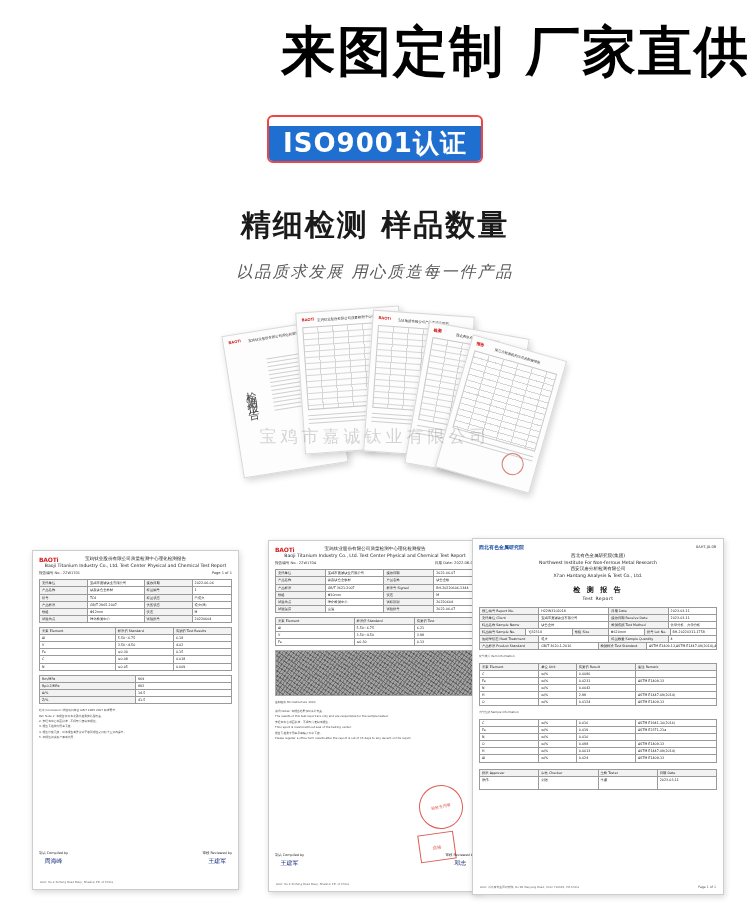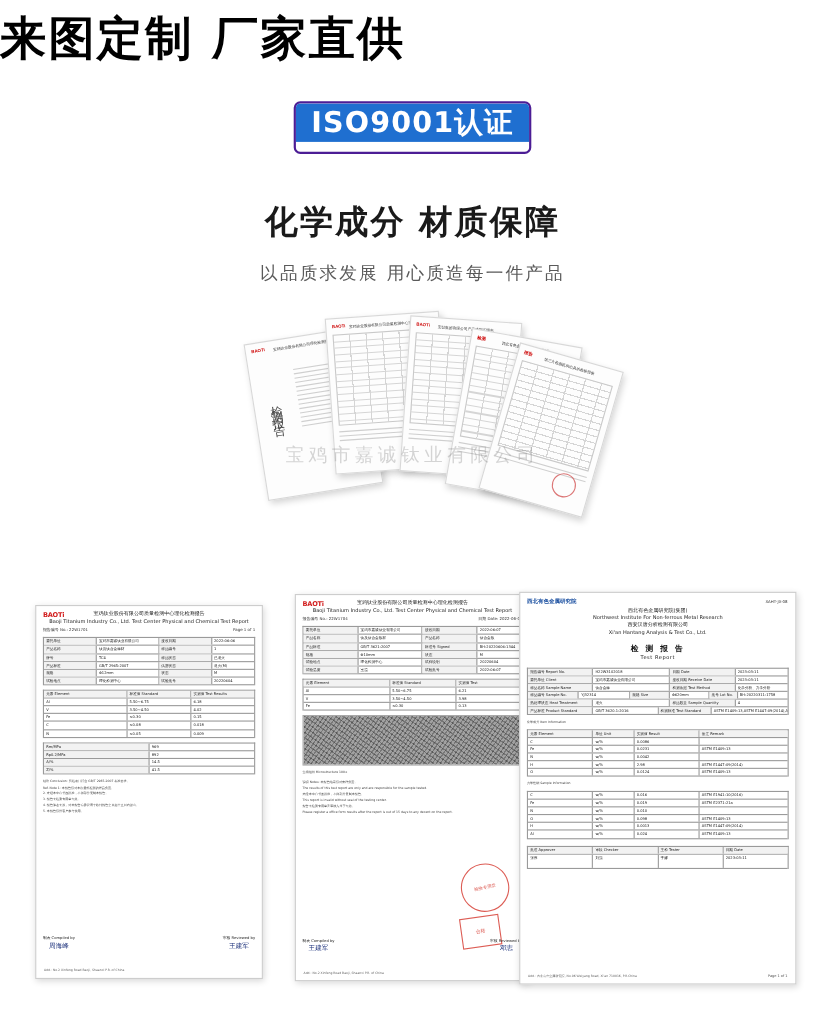--- a/index.html
+++ b/index.html
@@ -11,41 +11,41 @@
     width: 750px;
     height: 918px;
     font-family: "Liberation Sans", sans-serif;
     color: #111;
     overflow: hidden;
     position: relative;
   }
 
   
   .headline {
-    text-align: left;
-    font-size: 42px;
+    text-align: right;
+    font-size: 54px;
     font-weight: bold;
     letter-spacing: 2px;
     color: #000;
-    padding-top: 12px;
+    padding-top: 22px;
     line-height: 1.1;
     font-family: "DejaVu Sans", sans-serif;
   }
 
   
   .badge-row {
     display: flex;
     justify-content: center;
     align-items: stretch;
     margin-top: 34px;
   }
   .badge-outline {
     display: flex;
-    align-items: flex-start;
-    border: 2px solid #4c1d95;
+    align-items: flex-end;
+    border: 2px solid #ef4444;
     border-radius: 6px;
     overflow: hidden;
     height: 44px;
   }
   .badge-blue {
     background: #1f6fd0;
     color: #ffffff;
     font-size: 26px;
     font-weight: bold;
     display: flex;
@@ -76,20 +76,21 @@
     letter-spacing: 2px;
     font-family: "DejaVu Sans", sans-serif;
   }
   .subtext {
     text-align: center;
     font-size: 16px;
     color: #5a5a5a;
     margin-top: 16px;
     letter-spacing: 2px;
     font-family: "DejaVu Sans", sans-serif;
+    font-style: italic;
   }
 
   
   .fan {
     position: relative;
     height: 190px;
     margin-top: 24px;
   }
   .fan-doc {
     position: absolute;
@@ -335,21 +336,21 @@
 <body>
 
 <div class="headline">来图定制 厂家直供</div>
 
 <div class="badge-row">
   <div class="badge-outline">
     <div class="badge-blue">ISO9001认证</div>
   </div>
 </div>
 
-<div class="subhead">化学成分 材质保障</div>
+<div class="subhead">精细检测 样品数量</div>
 <div class="subtext">以品质求发展  用心质造每一件产品</div>
 
 <div class="fan">
 
   <div class="fan-doc" style="left:232px; top:20px; width:104px; height:142px; transform: rotate(-9deg);">
     <span class="logo">BAOTi</span>
     <div class="hdr">宝鸡钛业股份有限公司理化检测报告</div>
     <div class="big-char" style="left:10px; top:50px; writing-mode: vertical-rl;">检 测 报 告</div>
     <div class="fan-lines" style="margin-left:40px; margin-top:18px;">
       <i></i>

